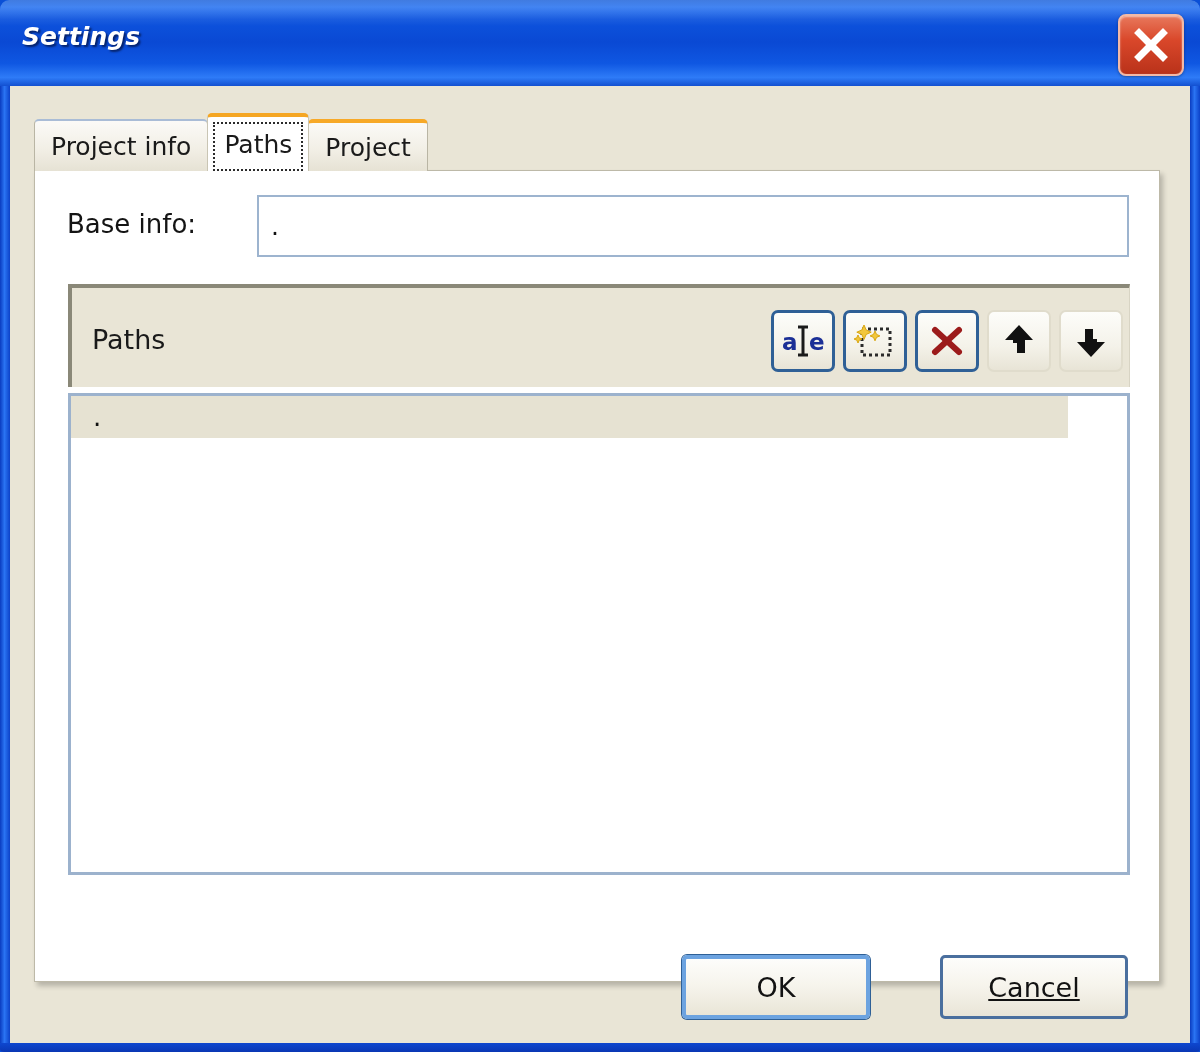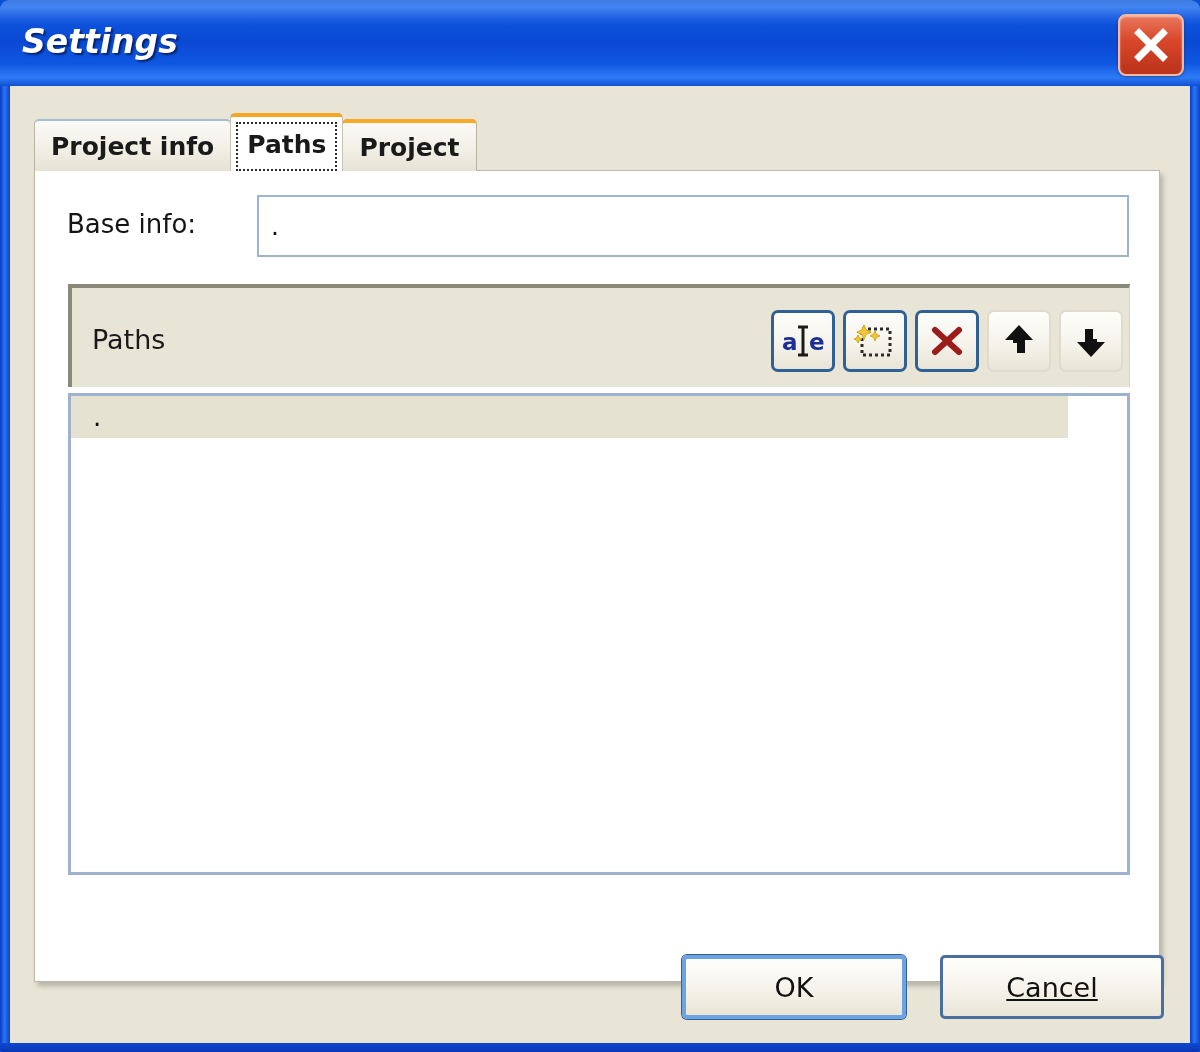--- a/index.html
+++ b/index.html
@@ -54,21 +54,21 @@
   }
   #titlebar::before{
     content:"";
     position:absolute; left:0; top:0; width:100%; height:26px;
     background: linear-gradient(to bottom, rgba(255,255,255,.22), rgba(255,255,255,0));
     border-radius: 9px 9px 0 0;
   }
   #title-text {
     position: absolute;
     left: 22px; top: 22px;
-    font-size: 33px;
+    font-size: 25px;
     font-weight: bold;
     font-style: italic;
     color: #ffffff;
     letter-spacing: 0px;
     text-shadow: 2px 2px 2px rgba(0,0,20,.55);
     font-family: "DejaVu Sans", sans-serif;
   }
   
   #close-button {
     position: absolute;
@@ -92,21 +92,20 @@
   }
 
   
   #tabstrip {
     position: absolute;
     left: 24px; top: 29px;
     height: 56px;
     display: flex;
     align-items: flex-end;
     z-index: 5;
-    font-weight: bold;
   }
   .tab {
     position: relative;
     box-sizing: border-box;
     height: 52px;
     display: flex; align-items: center; justify-content: center;
     padding: 0 16px;
     font-size: 25px;
     color: #1a1a1a;
     cursor: pointer;
@@ -231,21 +230,21 @@
 
   
   #footer {
     position: absolute;
     left: 0; bottom: 18px;
     width: 1180px; height: 70px;
   }
   .dlgbtn {
     position: absolute;
     box-sizing: border-box;
-    width: 224px; height: 64px;
+    width: 188px; height: 64px;
     font-size: 27px;
     color: #121212;
     background: linear-gradient(to bottom, #fdfdfb 0%, #f6f4ec 48%, #e9e5d7 100%);
     display: flex; align-items: center; justify-content: center;
     cursor: pointer;
     border-radius: 5px;
     font-family: "DejaVu Sans", sans-serif;
   }
   #ok-button {
     left: 672px; top: 0;

